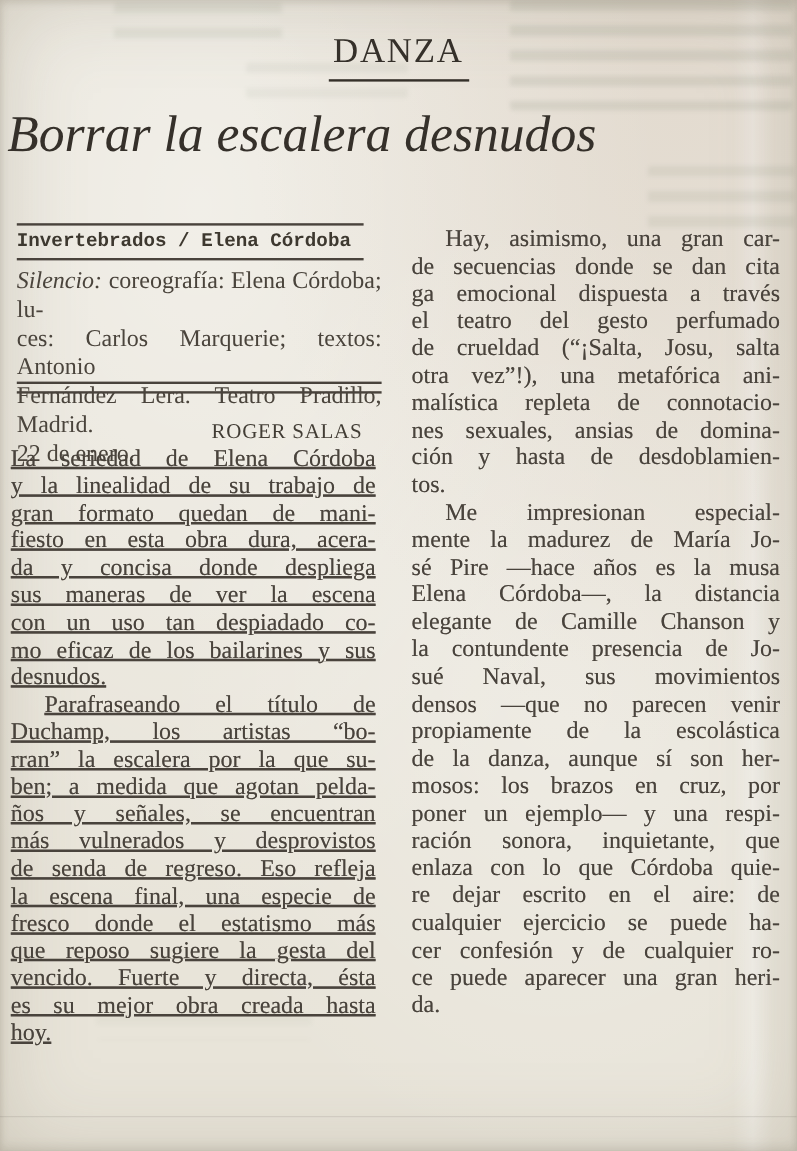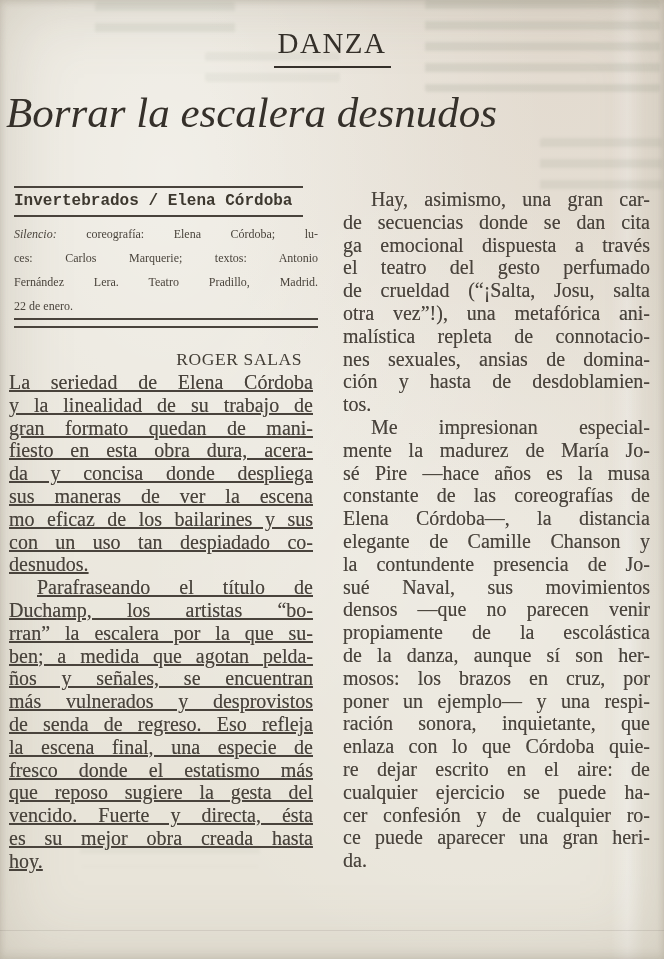--- a/index.html
+++ b/index.html
@@ -27,21 +27,21 @@
     color:var(--headline-ink,#35302a);padding:0 4px 6px 4px;
     border-bottom:2px solid var(--headline-ink,#35302a);}
   .headline{position:absolute;top:82px;left:6px;width:654px;
     font-style:italic;font-size:43px;line-height:62px;white-space:nowrap;
     color:var(--headline-ink,#35302a);}
 
   .rule{position:absolute;left:14px;width:289px;height:2px;background:var(--ink,#49433c);}
   .byline{position:absolute;top:189px;left:14px;width:304px;
     font-weight:700;font-size:16px;line-height:24px;color:#3d382f;font-family:Liberation Mono, monospace;}
   .credits{position:absolute;top:222px;left:14px;width:304px;
-    font-size:12px;line-height:24px;color:#4a443c;}
+    font-size:20px;line-height:24px;color:#4a443c;}
   .cline{text-align:justify;text-align-last:justify;}
   .cline.end{text-align-last:left;}
   .dblrule{position:absolute;top:318px;left:14px;width:304px;height:6px;
     border-top:2px solid var(--ink,#49433c);border-bottom:2px solid var(--ink,#49433c);}
   .author{position:absolute;top:349px;left:0;width:302px;text-align:right;
     font-size:17.5px;letter-spacing:.6px;color:#423d35;}
 
   .col{position:absolute;font-size:20px;line-height:22.8px;
     text-shadow:0 0 .5px rgba(73,67,60,.55);}
   .col-left{top:371px;left:9px;width:304px;text-decoration:underline;}
@@ -85,22 +85,22 @@
   <div class="author">ROGER SALAS</div>
 
   <div class="col col-left">
       <div class="para">
         <div class="bline">La seriedad de Elena Córdoba</div>
         <div class="bline">y la linealidad de su trabajo de</div>
         <div class="bline">gran formato quedan de mani-</div>
         <div class="bline">fiesto en esta obra dura, acera-</div>
         <div class="bline">da y concisa donde despliega</div>
         <div class="bline">sus maneras de ver la escena</div>
+        <div class="bline">con un uso tan despiadado co-</div>
         <div class="bline">mo eficaz de los bailarines y sus</div>
-        <div class="bline">con un uso tan despiadado co-</div>
         <div class="bline end">desnudos.</div>
       </div>
       <div class="para">
         <div class="bline ind">Parafraseando el título de</div>
         <div class="bline">Duchamp, los artistas “bo-</div>
         <div class="bline">rran” la escalera por la que su-</div>
         <div class="bline">ben; a medida que agotan pelda-</div>
         <div class="bline">ños y señales, se encuentran</div>
         <div class="bline">más vulnerados y desprovistos</div>
         <div class="bline">de senda de regreso. Eso refleja</div>
@@ -122,21 +122,20 @@
         <div class="bline">otra vez”!), una metafórica ani-</div>
         <div class="bline">malística repleta de connotacio-</div>
         <div class="bline">nes sexuales, ansias de domina-</div>
         <div class="bline">ción y hasta de desdoblamien-</div>
         <div class="bline end">tos.</div>
       </div>
       <div class="para">
         <div class="bline ind">Me impresionan especial-</div>
         <div class="bline">mente la madurez de María Jo-</div>
         <div class="bline">sé Pire —hace años es la musa</div>
-        <div class="bline">constante de las coreografías de</div>
         <div class="bline">Elena Córdoba—, la distancia</div>
         <div class="bline">elegante de Camille Chanson y</div>
         <div class="bline">la contundente presencia de Jo-</div>
         <div class="bline">sué Naval, sus movimientos</div>
         <div class="bline">densos —que no parecen venir</div>
         <div class="bline">propiamente de la escolástica</div>
         <div class="bline">de la danza, aunque sí son her-</div>
         <div class="bline">mosos: los brazos en cruz, por</div>
         <div class="bline">poner un ejemplo— y una respi-</div>
         <div class="bline">ración sonora, inquietante, que</div>

